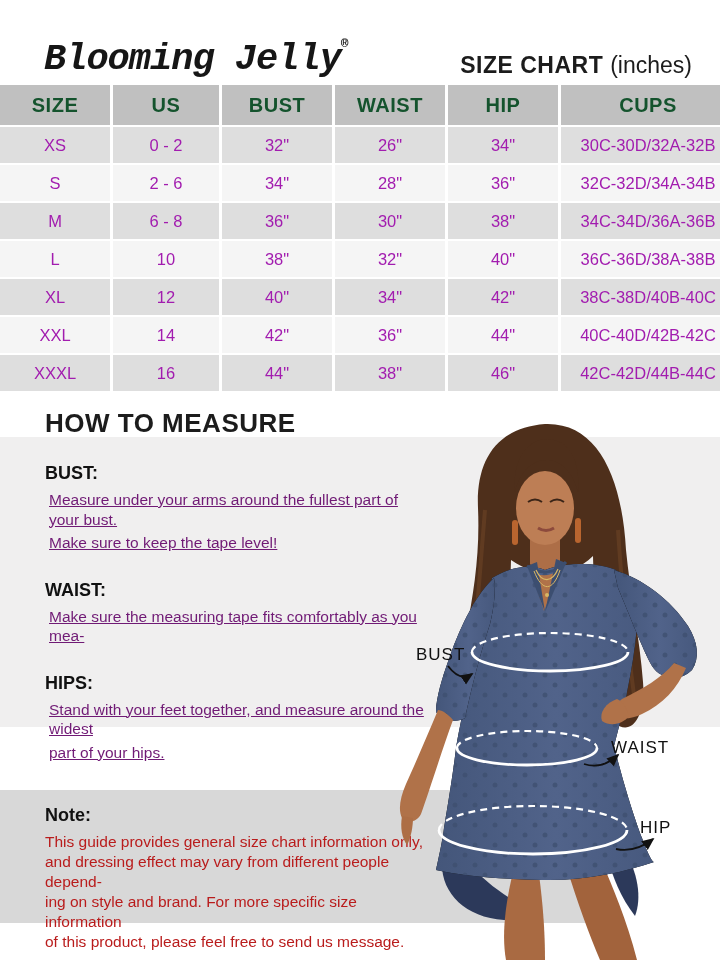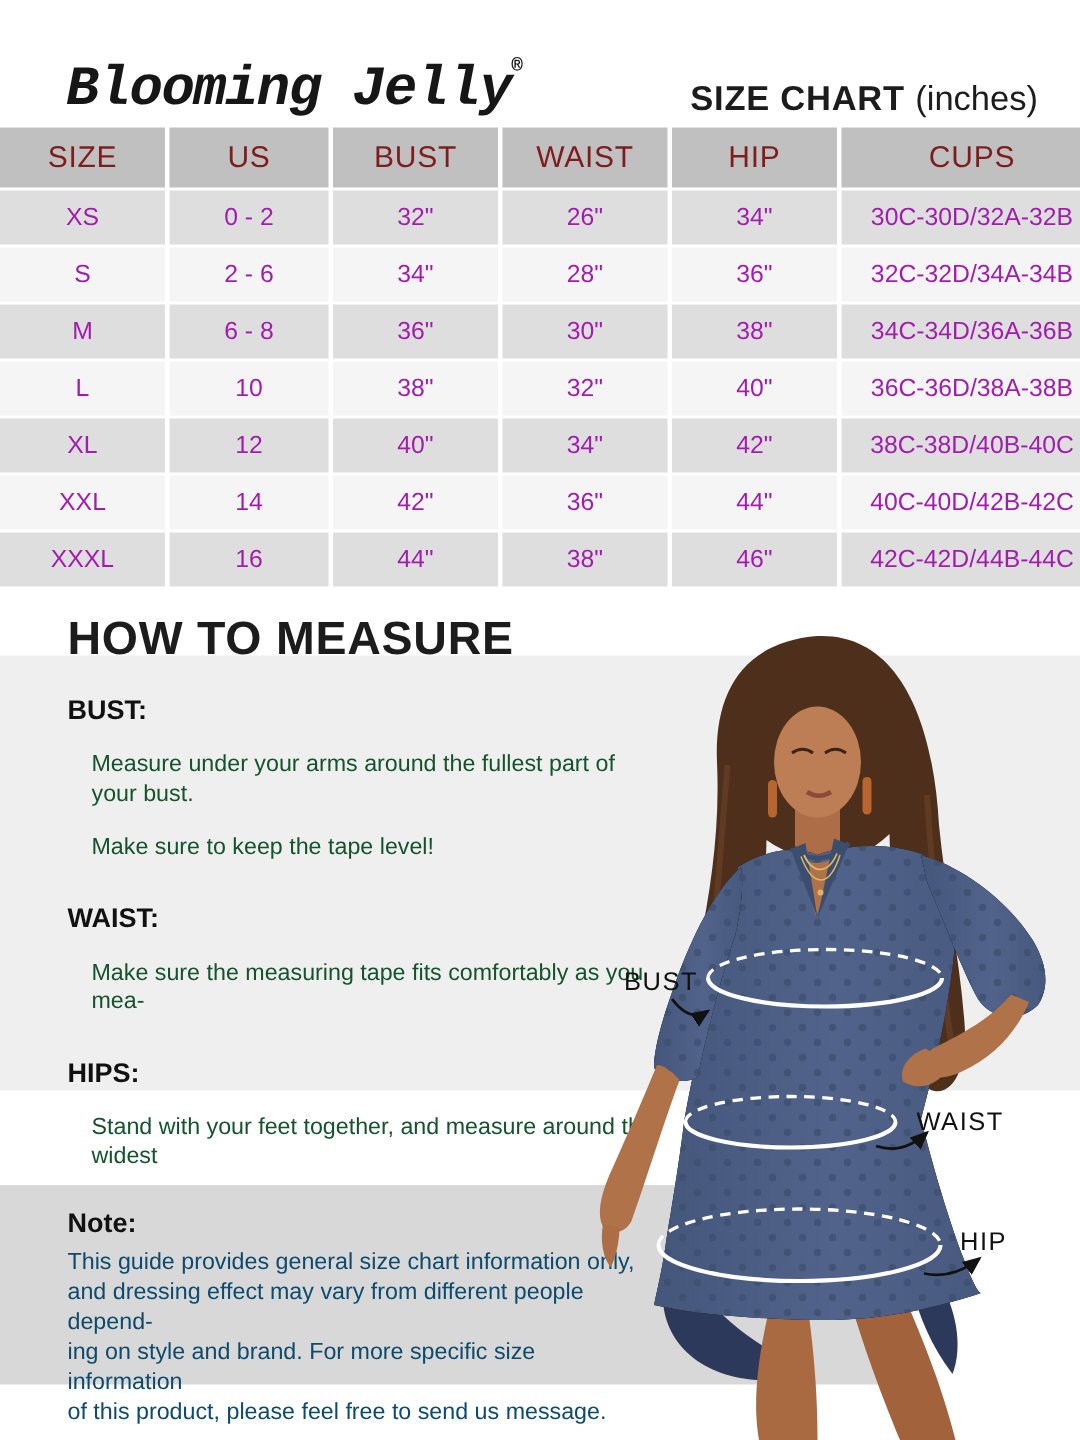--- a/index.html
+++ b/index.html
@@ -14,41 +14,41 @@
   .logo .reg{font-size:13px;font-style:normal;vertical-align:22px;letter-spacing:0;}
   .chart-title{position:absolute;right:28px;top:52px;font-size:23px;white-space:nowrap;}
   .chart-title .t-main{font-weight:700;letter-spacing:.5px;}
   .chart-title .t-unit{font-weight:400;margin-left:7px;}
 
   
   .size-table{position:absolute;left:0;top:85px;width:720px;display:grid;
               grid-template-columns:110px 106px 110px 110px 110px 174px;
               column-gap:3px;row-gap:2px;background:#fff;}
   .size-table .th{height:40px;background:#c0c0c0;display:flex;align-items:center;
-                  justify-content:center;font-weight:400;font-size:20px;color:#7f1d1d;
+                  justify-content:center;font-weight:700;font-size:20px;color:#14532d;
                   letter-spacing:.5px;}
   .size-table .td{height:36px;display:flex;align-items:center;justify-content:center;
                   font-size:16.5px;color:#a21caf;}
   .size-table .row-a{background:#dedede;}
   .size-table .row-b{background:#f5f5f5;}
 
   
-  .htm-heading{position:absolute;left:45px;top:408px;font-size:31px;font-weight:700;
-               letter-spacing:.5px;text-decoration:underline;}
+  .htm-heading{position:absolute;left:45px;top:408px;font-size:26px;font-weight:700;
+               letter-spacing:.5px;}
   .measure-panel{position:absolute;left:0;top:437px;width:720px;height:290px;
                  background:#f0efef;box-sizing:border-box;padding:26px 16px 0 45px;}
   .m-sec{margin:0 0 27px 0;}
   .m-sec h3{margin:0 0 6px 0;font-size:18px;font-weight:700;color:#111;}
-  .m-sec p{margin:16px;font-size:15.5px;line-height:19.5px;color:#14532d;max-width:375px;}
+  .m-sec p{margin:4px;font-size:15.5px;line-height:19.5px;color:#701a75;max-width:375px;text-decoration:underline;}
 
   
   .note-panel{position:absolute;left:0;top:790px;width:592px;height:133px;
               background:#d8d8d8;box-sizing:border-box;padding:15px 0 0 45px;}
   .note-panel h3{margin:0 0 6px 0;font-size:18px;font-weight:700;color:#111;}
-  .note-panel p{margin:0;font-size:15.5px;line-height:20px;color:#0c4a6e;max-width:380px;}
+  .note-panel p{margin:0;font-size:15.5px;line-height:20px;color:#b91c1c;max-width:380px;}
 
   
   .model-figure{position:absolute;left:390px;top:420px;width:330px;height:540px;}
   .model-figure svg{display:block;width:330px;height:540px;}
   svg text.m-label{font-family:"Liberation Sans",sans-serif;font-size:17px;
                    letter-spacing:1px;fill:#111;}
 </style>
 </head>
 <body>
 

